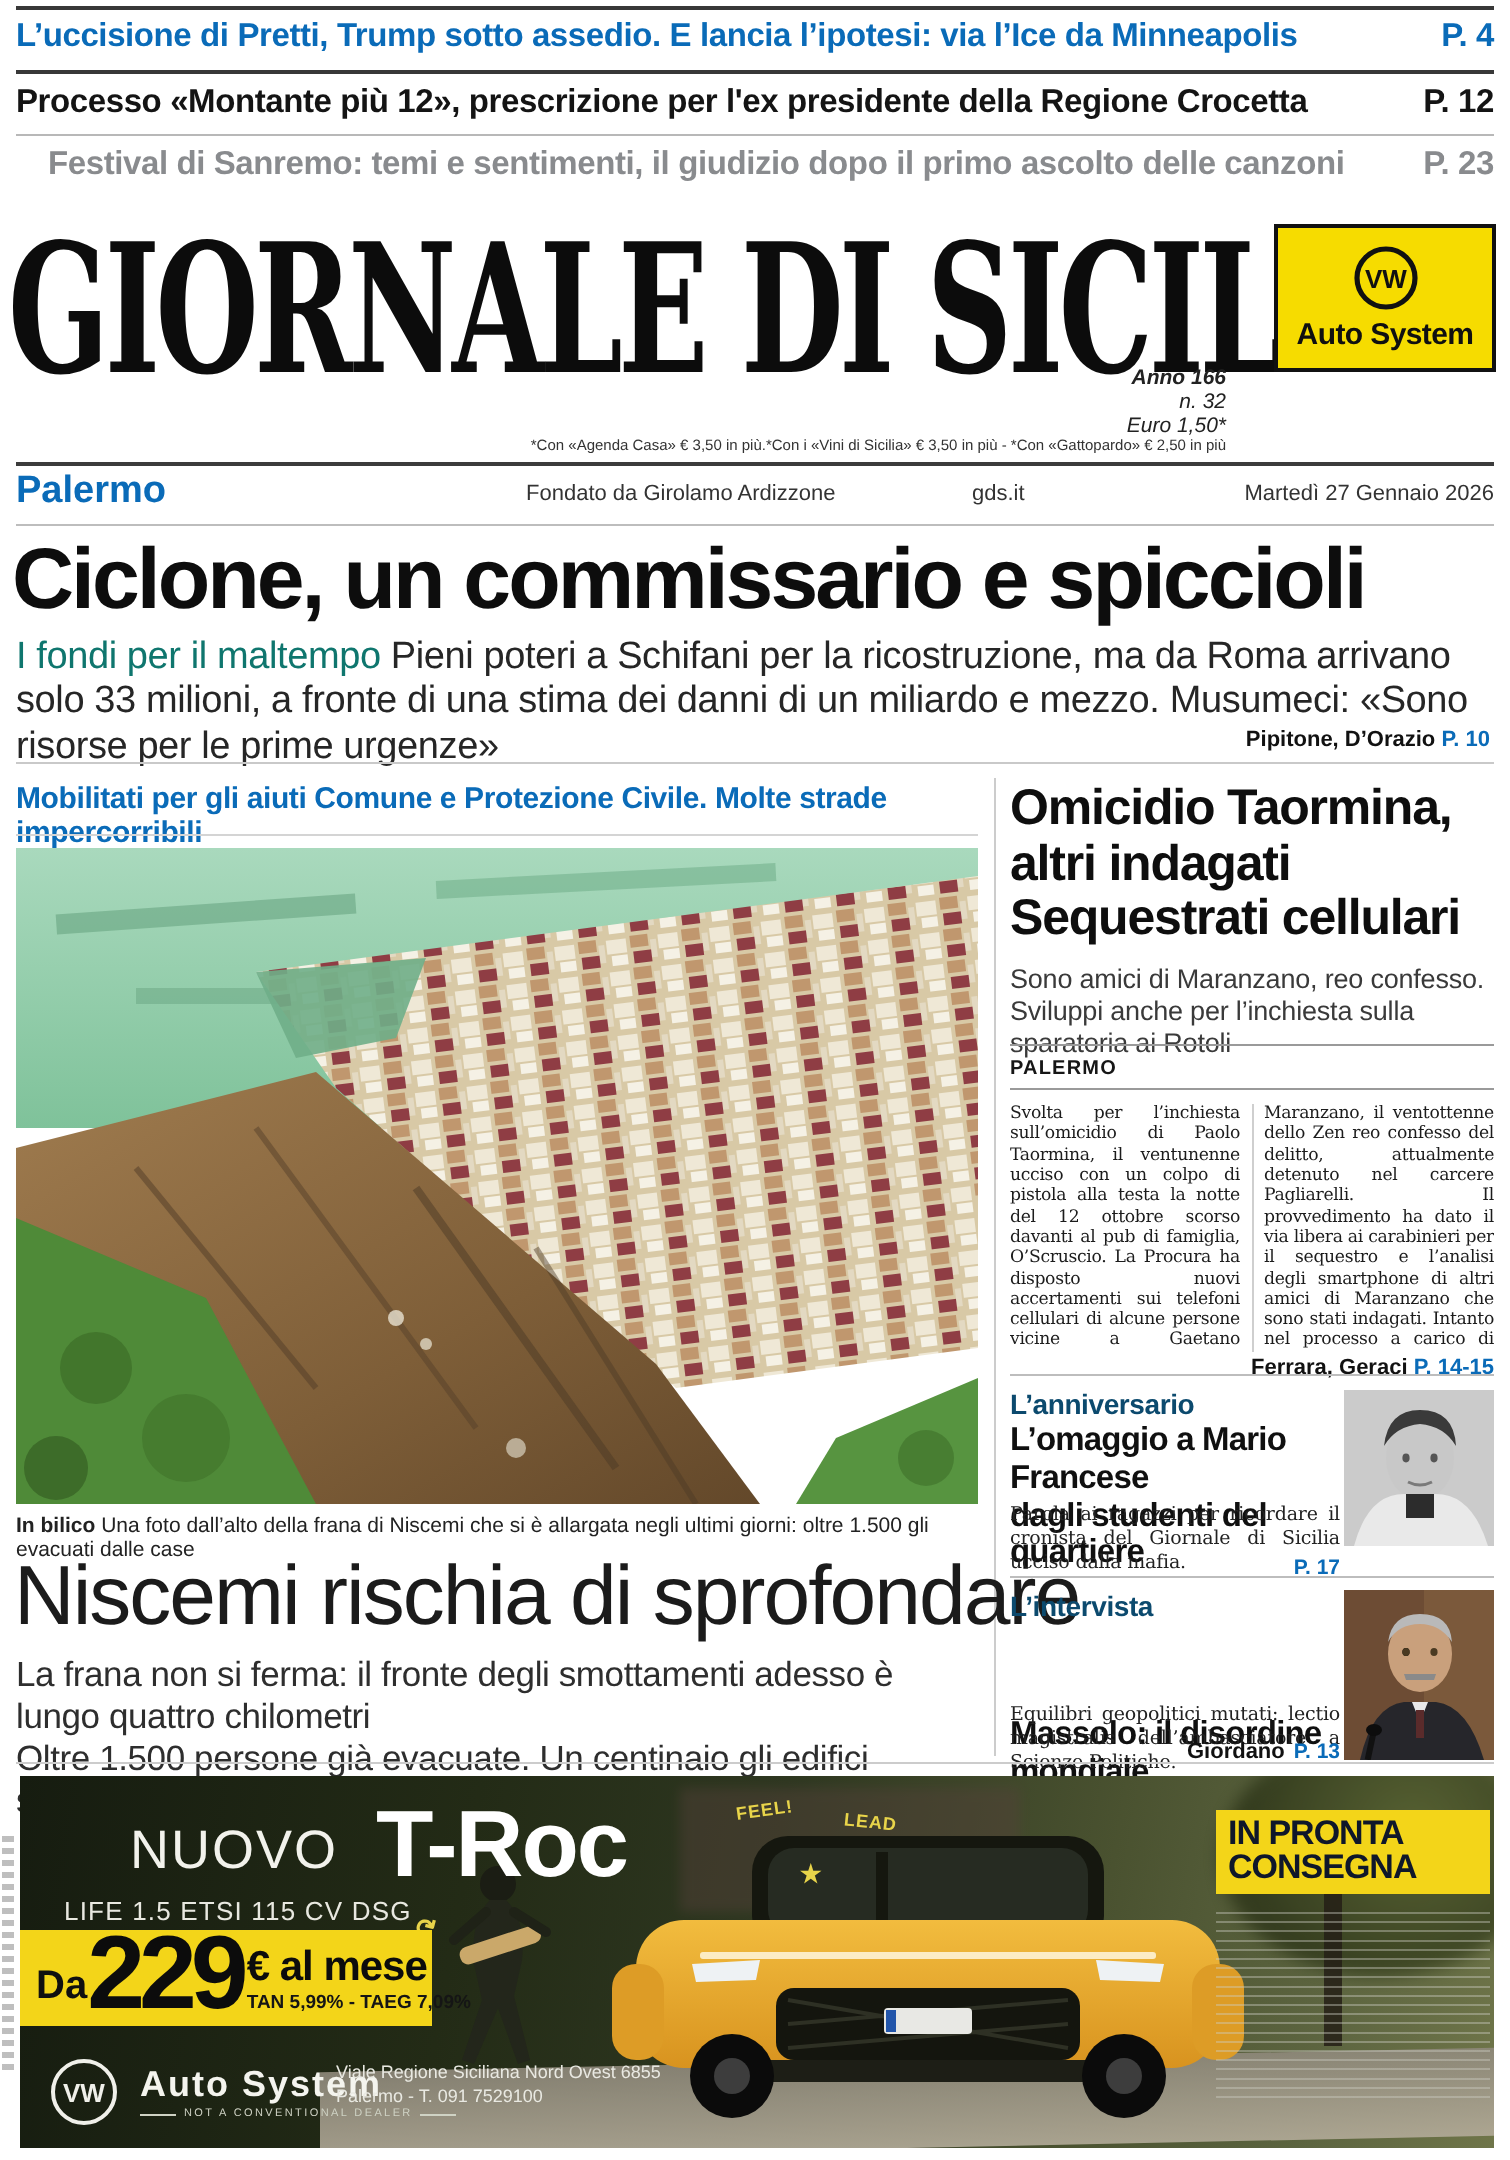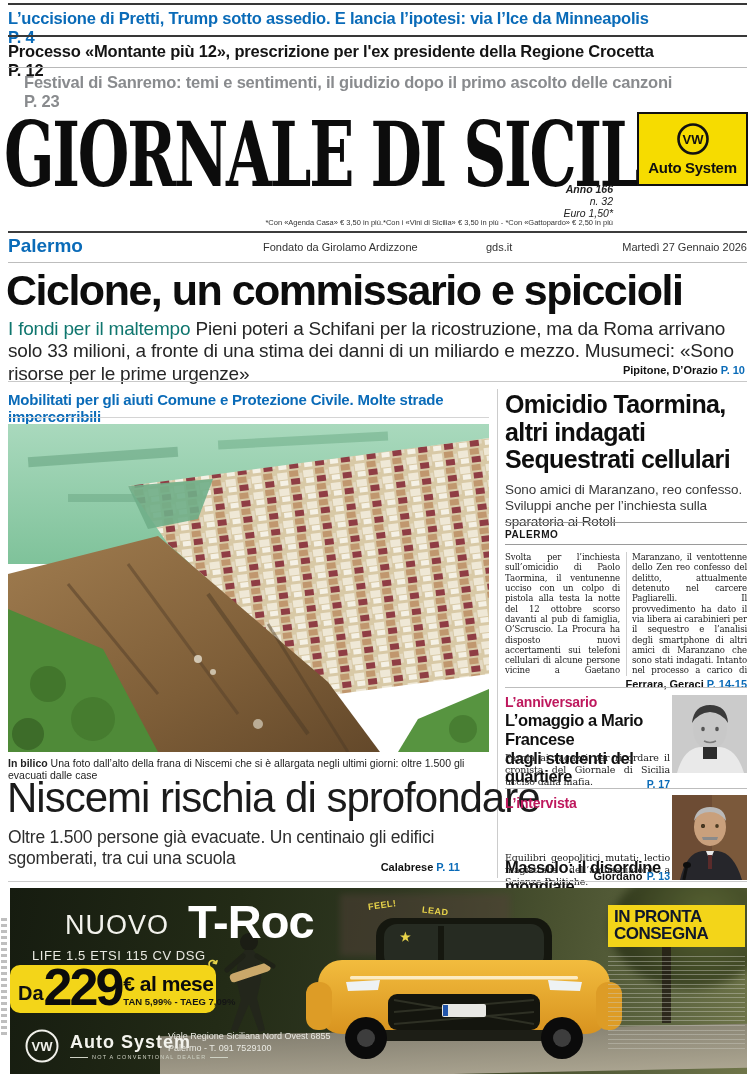--- a/index.html
+++ b/index.html
@@ -6,21 +6,21 @@
   html,body { background:#e9e9e9; }
   body { font-family:"Liberation Sans", sans-serif; }
   #page {
     position:relative; width:755px; height:1080px; margin:0 auto;
     background:#ffffff; overflow:hidden; color:#111;
   }
   .abs { position:absolute; }
 
   
   .rule { position:absolute; left:8px; right:8px; }
-  .toprow { position:absolute; left:8px; right:8px; display:flex; justify-content:space-between; align-items:baseline; font-weight:bold; font-size:16.5px; letter-spacing:-0.2px;flex-direction:column; }
+  .toprow { position:absolute; left:8px; right:8px; display:flex; justify-content:space-between; align-items:baseline; font-weight:bold; font-size:16.5px; letter-spacing:-0.2px; }
   .c-blue { color:#0a6bb8; }
   .c-black { color:#141414; }
   .c-gray { color:#898b8e;margin-left:16px; }
 
   
   .masthead {
     position:absolute; left:4px; top:102px; font-family:"DejaVu Serif", serif;
     font-weight:bold; font-size:80px; letter-spacing:-3px; color:#0c0c0c;
     transform:scaleX(0.74) scaleY(1.12); transform-origin:left top; white-space:nowrap;
   }
@@ -75,21 +75,21 @@
   .tao-body {
     top:552px; height:124px; overflow:hidden;
     font-family:"DejaVu Serif", serif; font-size:8.6px; line-height:1.2; letter-spacing:-0.15px;
     color:#1c1c1c; text-align:justify;
     column-count:2; column-gap:12px; column-rule:1px solid #cfcfcf;
   }
   .tao-by { top:678px; text-align:right; }
   .r-sec1 { position:absolute; left:505px; top:687px; width:242px; height:1px; background:#bdbdbd; }
 
   
-  .sec-label { font-size:14px; font-weight:bold; color:#be185d; letter-spacing:-0.2px; }
+  .sec-label { font-size:14px; font-weight:bold; color:#0c4a6e; letter-spacing:-0.2px; }
   .sec-hl { font-size:16.5px; font-weight:bold; line-height:1.14; letter-spacing:-0.4px; color:#101010; }
   .sec-txt { font-family:"DejaVu Serif", serif; font-size:9.5px; line-height:1.25; letter-spacing:-0.1px; color:#222; text-align:justify; }
   .sec-pg { font-size:10.5px; font-weight:bold; }
   .portrait { position:absolute; left:672px; width:75px; overflow:hidden; }
   .r-sec2 { position:absolute; left:505px; top:788px; width:242px; height:1px; background:#bdbdbd; }
   .r-ad-top { top:881px; height:1px; background:#cccccc; }
 
   
   .ad { position:absolute; left:10px; top:888px; width:737px; height:186px; overflow:hidden;
         background:linear-gradient(100deg,#161c10 0%,#232b16 30%,#2e3720 50%,#4a5230 72%,#5d6540 88%,#6f7549 100%); }
@@ -98,21 +98,21 @@
   .ad .building { position:absolute; left:330px; top:6px; width:170px; height:62px;
         background:#54413a; opacity:.45; filter:blur(3px); }
   .ad .canopy { position:absolute; left:600px; top:-20px; width:160px; height:120px; border-radius:50%;
         background:radial-gradient(circle at 60% 40%, #55602f, #2c3418 70%); opacity:.8; filter:blur(4px); }
   .ad .trunk { position:absolute; left:652px; top:30px; width:9px; height:105px; background:#241f16; opacity:.85; }
   .ad-nuovo { position:absolute; left:55px; top:22px; font-size:27px; color:#f2f2ec; letter-spacing:1px; }
   .ad-model { position:absolute; left:178px; top:6px; font-size:47px; font-weight:bold; color:#ffffff; letter-spacing:-1px; }
   .ad-trim { position:absolute; left:22px; top:60px; font-size:13px; color:#e8e8e0; letter-spacing:0.6px; }
   .ad-doodle { position:absolute; color:#e8d44a; font-size:9px; font-weight:bold; letter-spacing:0.5px; }
   .ad-banner { position:absolute; left:0; top:77px; width:206px; height:48px; background:#f3d519;
-        display:flex; align-items:flex-end; padding:2px 6px 4px 8px;border-radius:10px; }
+        display:flex; align-items:flex-end; padding:2px 6px 4px 8px; }
   .ad-banner .da { font-size:20px; font-weight:bold; color:#101010; margin-bottom:4px; }
   .ad-banner .big { font-size:52px; font-weight:bold; letter-spacing:-3px; color:#0c0c0c; line-height:0.82; }
   .ad-banner .unitwrap { margin-left:2px; margin-bottom:2px; }
   .ad-banner .unit { font-size:21px; font-weight:bold; color:#0c0c0c; letter-spacing:-0.5px; white-space:nowrap; }
   .ad-banner .rates { font-size:9.5px; font-weight:bold; color:#151515; white-space:nowrap; }
   .ad-avail { position:absolute; left:598px; top:17px; width:137px; background:#f3d519; padding:4px 6px 5px;
         font-size:17px; font-weight:bold; letter-spacing:-0.5px; line-height:0.98; color:#0f172a; }
   .ad-fineprint { position:absolute; left:598px; top:68px; width:137px; height:94px; opacity:.75;
         background:repeating-linear-gradient(180deg, rgba(205,205,195,.55) 0 1px, transparent 1px 4.6px); }
   .ad-dealer { position:absolute; left:14px; top:140px; display:flex; align-items:center; gap:10px; }
@@ -220,23 +220,23 @@
       <circle cx="20" cy="310" r="16" fill="#386425" opacity="0.8"></circle>
       <polygon points="410,295 481,265 481,328 390,328" fill="#579440"></polygon>
       <circle cx="455" cy="305" r="14" fill="#457a30" opacity="0.85"></circle>
       <polygon points="120,62 205,55 190,95 140,105" fill="#6fae88" opacity="0.9"></polygon>
     </svg>
   </div>
 
   <div class="caption"><b>In bilico</b><span> Una foto dall’alto della frana di Niscemi che si è allargata negli ultimi giorni: oltre 1.500 gli evacuati dalle case</span></div>
   <div class="nis-hl">Niscemi rischia di sprofondare</div>
   <div class="nis-sf">
+    <div>La frana non si ferma: il fronte degli smottamenti adesso è lungo quattro chilometri</div>
     <div>Oltre 1.500 persone già evacuate. Un centinaio gli edifici sgomberati, tra cui una scuola</div>
   </div>
-  <div class="byline nis-by"><span>Calabrese</span> <span class="pg">P. 11</span></div>
 
   <div class="rc tao-hl">
     <div>Omicidio Taormina,</div>
     <div>altri indagati</div>
     <div>Sequestrati cellulari</div>
   </div>
   <div class="rc tao-sf">Sono amici di Maranzano, reo confesso. Sviluppi anche per l’inchiesta sulla sparatoria ai Rotoli</div>
   <div class="r-tao1"></div>
   <div class="rc tao-city">PALERMO</div>
   <div class="r-tao2"></div>

